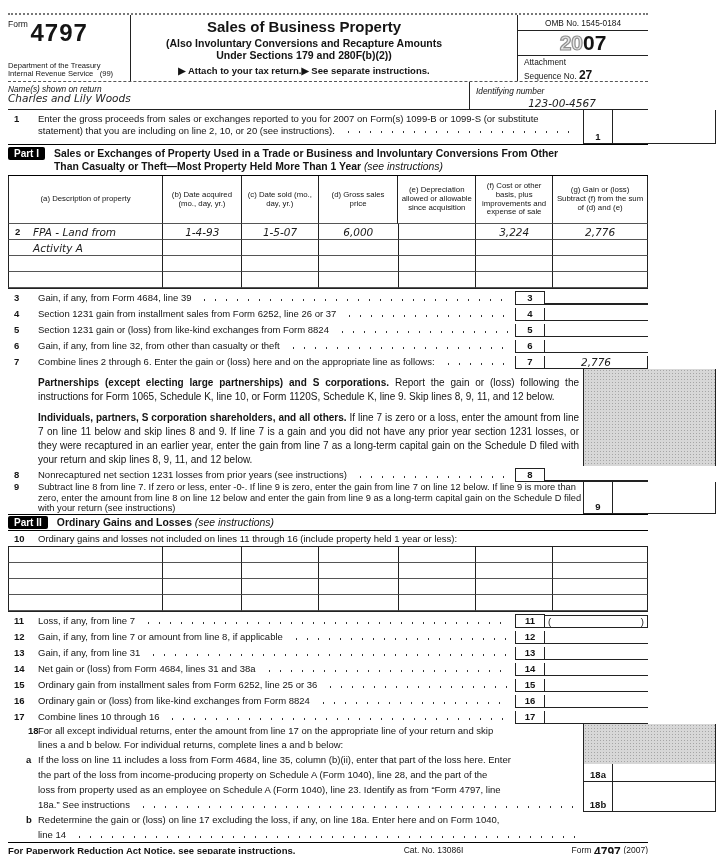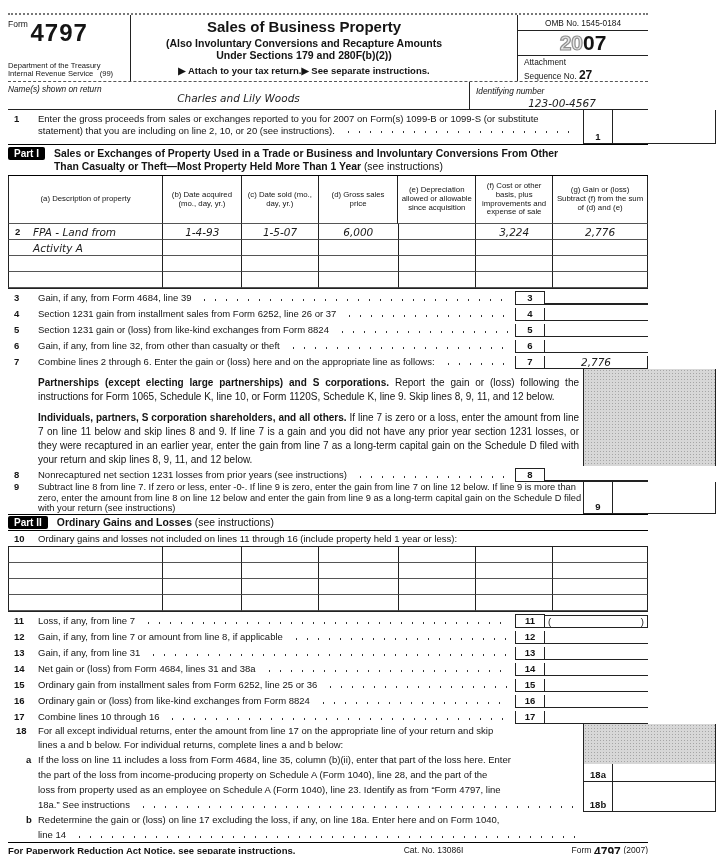--- a/index.html
+++ b/index.html
@@ -24,21 +24,21 @@
   .yearbox { border-bottom:1px solid #222; padding:0 2px; }
   .year20 { font-size:21px; font-weight:bold; color:#e6e6e6; -webkit-text-stroke:1.2px #8f8f8f; }
   .year07 { font-size:21px; font-weight:bold; }
   .attseq { font-size:8.3px; text-align:left; padding:2px 0 0 6px; line-height:1.2; }
   .attno { font-size:12px; font-weight:bold; }
 
   
   .name-row { display:flex; height:28px; border-bottom:1.3px solid #222; }
   .nr-left { flex:1; position:relative; }
   .nr-label { font-size:8.3px; padding-top:2px;font-style:italic; }
-  .nr-value { text-align:center; margin-top:-2px; }
+  .nr-value { margin-top:-2px; }
   .nr-right { width:179px; border-left:1.2px solid #222; padding:2px 0 0 6px; }
   .hand { font-family:"DejaVu Sans", sans-serif; font-style:italic; font-size:10.5px; color:#1c1c1c; }
   .id-value { text-align:center; margin-top:1px; }
 
   
   .lineno { font-weight:bold; width:30px; padding-left:6px; flex:none; }
   .leaders { flex:1; align-self:flex-end; height:4px; margin:0 6px 3px 8px;
              background-image:radial-gradient(circle, #333 0.9px, transparent 1.1px);
              background-size:11px 4px; background-repeat:repeat-x; background-position:0 0; }
   .numcell { width:30px; flex:none; border-left:1.2px solid #222; border-right:1.2px solid #222;
@@ -55,21 +55,21 @@
   .l1-second { display:flex; }
   .row16 { display:flex; height:16px; align-items:flex-end; }
   .row16 .txt { padding-bottom:2px; }
   .row16 .lineno { align-self:flex-end; padding-bottom:2px; }
 
   
   .part-bar { border-top:1.5px solid #000; border-bottom:1.5px solid #000; display:flex; padding:2px 0; }
   .badge { background:#000; color:#fff; font-weight:bold; font-size:10px; padding:1px 6px;
            border-radius:2px; align-self:flex-start; margin-right:9px; flex:none; }
   .bar-head { font-weight:bold; font-size:10.4px; line-height:1.25; }
-  .bar-note { font-weight:normal; }
+  .bar-note { font-weight:normal;font-style:italic; }
 
   
   .ptable { border-bottom:1px solid #222; }
   .trow { display:flex; }
   .tcell { border-right:1.1px solid #222; border-bottom:1px solid #555; overflow:hidden; }
   .tcell:first-child { border-left:1.1px solid #222;justify-content:center; }
   .th { height:48px; display:flex; align-items:center; justify-content:center;
         text-align:center; font-size:7.8px; line-height:1.15; padding:1px 3px; }
   .td { height:16px; display:flex; align-items:center; justify-content:center; }
   .td.left { justify-content:flex-start; }
@@ -96,21 +96,21 @@
 
   
   .bottom-block { display:flex; height:118px; }
   .bb-left { width:575px; flex:none; }
   .bb-right { width:133px; flex:none; display:flex; flex-direction:column; }
   .bb-shade { height:40px; }
   .box18a { height:18px; display:flex; }
   .box18b { height:30px; display:flex; }
   .box18a .numcell, .box18b .numcell { border-left:1.2px solid #222; }
   .l18 { padding-left:30px; position:relative; line-height:14px; height:28px; }
-  .l18-no { position:absolute; left:8px; top:0; font-weight:bold;text-align:center; }
+  .l18-no { position:absolute; left:20px; top:0; font-weight:bold;text-align:center; }
   .l18a { padding-left:30px; position:relative; line-height:15px; height:60px; }
   .l18b { padding-left:30px; position:relative; line-height:15px; height:30px; }
   .sub-letter { position:absolute; left:18px; top:0; font-weight:bold; }
   .flexline { display:flex; }
 
   
   .footer { border-top:1.6px solid #000; display:flex; align-items:flex-start;
             padding-top:2px; height:11px; }
   .f-notice { font-weight:bold; }
   .f-cat { flex:1; text-align:center; font-size:8.5px; }

